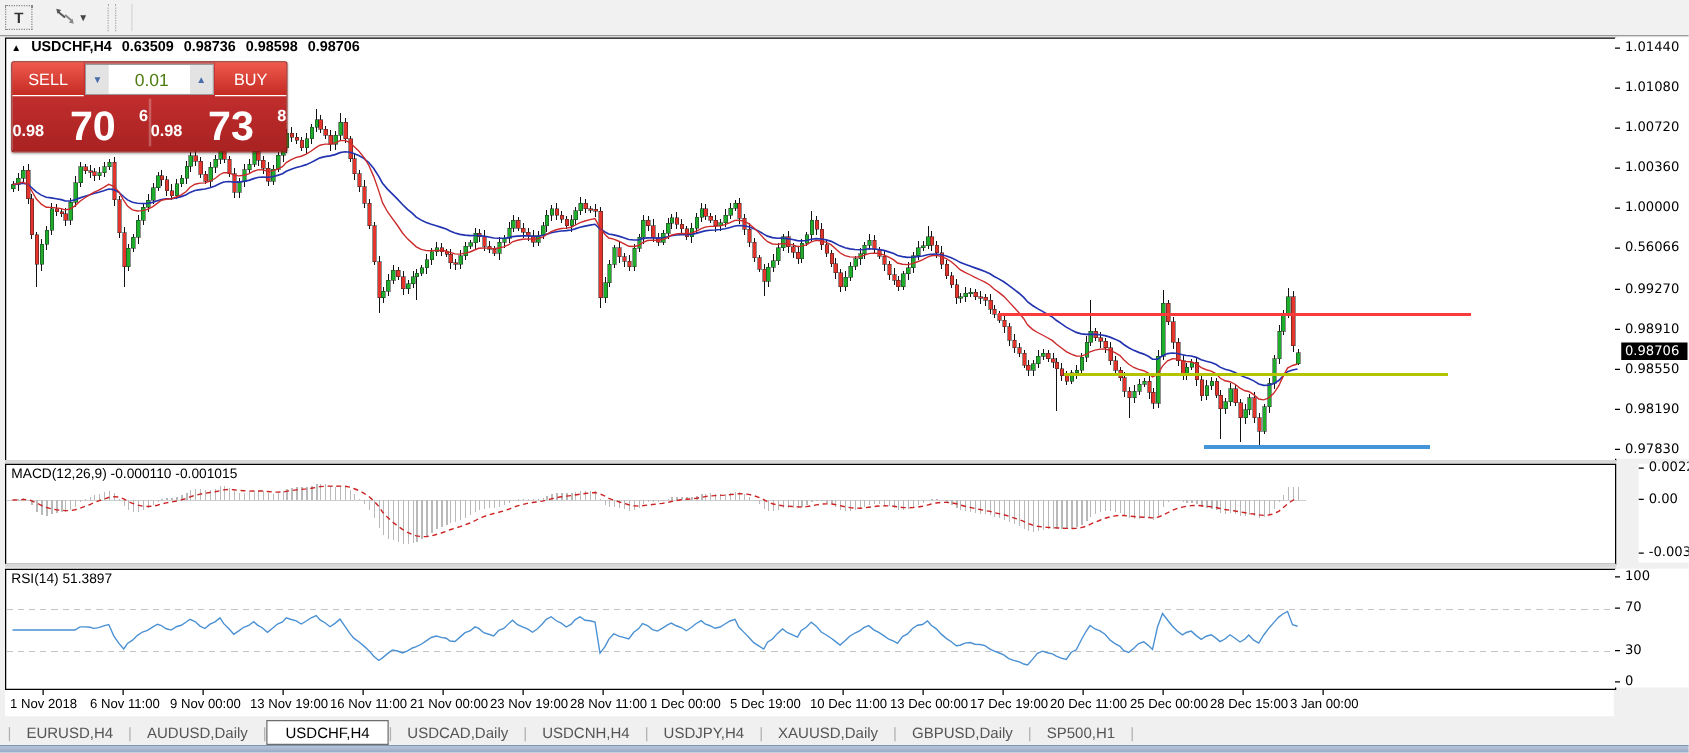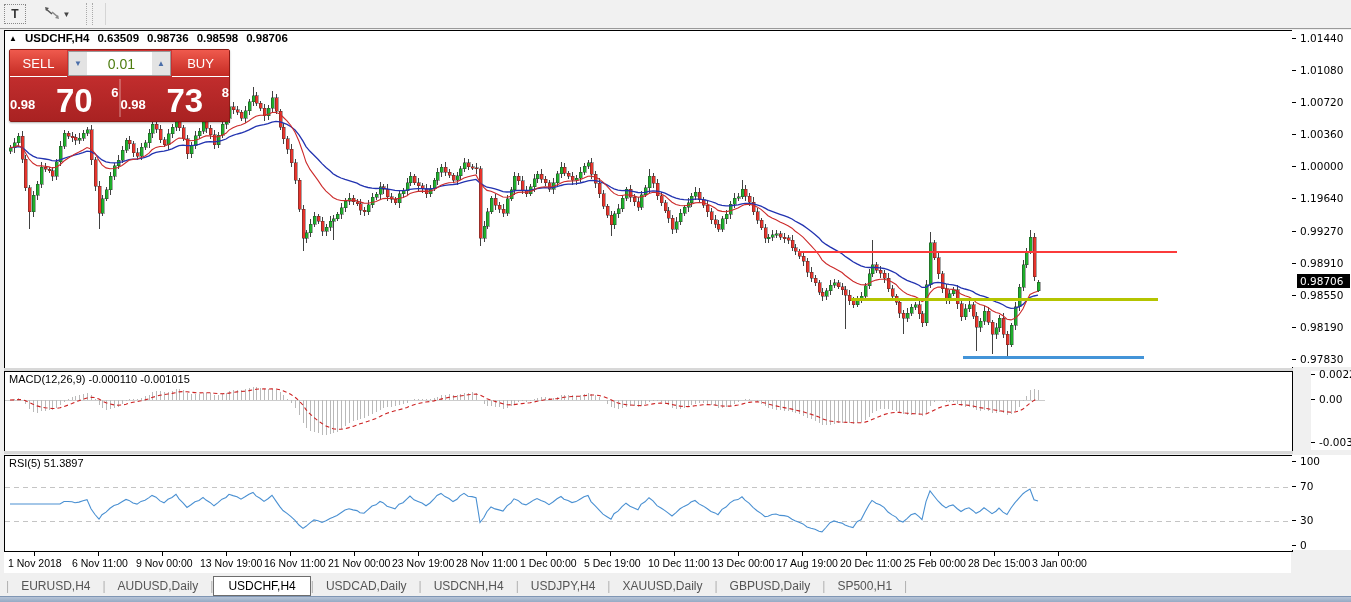--- a/index.html
+++ b/index.html
@@ -682,21 +682,21 @@
     <div class="ax-label" style="top: 2px;">1.01440</div>
     <div class="ax-tick" style="top: 40px;"></div>
     <div class="ax-label" style="top: 34px;">1.01080</div>
     <div class="ax-tick" style="top: 72px;"></div>
     <div class="ax-label" style="top: 66px;">1.00720</div>
     <div class="ax-tick" style="top: 104px;"></div>
     <div class="ax-label" style="top: 98px;">1.00360</div>
     <div class="ax-tick" style="top: 136px;"></div>
     <div class="ax-label" style="top: 130px;">1.00000</div>
     <div class="ax-tick" style="top: 168px;"></div>
-    <div class="ax-label" style="top: 162px;">1.19640</div>
+    <div class="ax-label" style="top: 162px;">0.56066</div>
     <div class="ax-tick" style="top: 201px;"></div>
     <div class="ax-label" style="top: 195px;">0.99270</div>
     <div class="ax-tick" style="top: 233px;"></div>
     <div class="ax-label" style="top: 227px;">0.98910</div>
     <div class="ax-tick" style="top: 265px;"></div>
     <div class="ax-label" style="top: 259px;">0.98550</div>
     <div class="ax-tick" style="top: 297px;"></div>
     <div class="ax-label" style="top: 291px;">0.98190</div>
     <div class="ax-tick" style="top: 329px;"></div>
     <div class="ax-label" style="top: 323px;">0.97830</div>
@@ -992,21 +992,21 @@
     <div class="ax-tick" style="top: 28px;"></div>
     <div class="ax-label" style="top: 22px;">0.00</div>
     <div class="ax-tick" style="top: 71px;"></div>
     <div class="ax-label" style="top: 65px;">-0.003904</div>
   </div>
 
 <div id="splitter2" class="splitter"></div>
 
 <div id="rsi-panel" class="panel">
   <div class="panel-title">
-    <span>RSI(5)</span>
+    <span>RSI(14)</span>
     <span>51.3897</span>
   </div>
 <svg width="1287" height="95">
       <line x1="0" y1="31.7" x2="1287" y2="31.7" stroke="#c4c4c4" stroke-width="1" stroke-dasharray="5 4" shape-rendering="crispEdges"></line>
       <line x1="0" y1="65.3" x2="1287" y2="65.3" stroke="#c4c4c4" stroke-width="1" stroke-dasharray="5 4" shape-rendering="crispEdges"></line>
       <polyline points="5,48.0 9,48.0 13,48.0 17,48.0 20,48.0 24,48.0 28,48.0 32,48.0 36,48.0 40,48.0 44,48.0 47,48.0 51,48.0 55,48.0 59,45.5 63,45.5 67,45.8 70,46.7 74,46.1 78,44.7 82,43.6 86,52.7 90,58.5 94,63.2 97,58.7 101,56.1 105,52.3 109,49.6 113,48.3 117,45.7 121,43.4 124,44.4 128,47.0 132,48.1 136,45.4 140,44.2 144,41.6 147,39.4 151,41.2 155,44.9 159,46.8 163,43.3 167,41.5 171,38.3 174,42.9 178,46.8 182,51.4 186,48.7 190,45.8 194,44.4 198,41.4 201,44.1 205,46.4 209,49.8 213,46.6 217,43.2 221,41.5 224,38.3 228,39.6 232,40.7 236,43.2 240,40.8 244,38.2 248,36.5 251,39.9 255,42.2 259,45.4 263,42.7 267,39.3 271,45.1 275,50.9 278,54.5 282,57.4 286,60.7 290,64.3 294,69.0 298,72.4 301,70.3 305,66.9 309,63.9 313,64.8 317,66.4 321,64.7 325,62.4 328,61.3 332,59.4 336,56.7 340,54.0 344,52.8 348,53.9 352,54.6 355,56.8 359,57.2 363,53.7 367,50.1 371,48.8 375,45.5 378,46.7 382,50.2 386,51.4 390,52.8 394,48.2 398,46.7 402,42.9 405,40.1 409,43.8 413,45.5 417,47.1 421,49.8 425,47.0 429,43.0 432,39.5 436,37.4 440,40.6 444,42.5 448,45.6 452,43.3 455,39.9 459,37.4 463,40.2 467,40.6 471,41.6 475,66.5 479,61.3 482,55.5 486,51.0 490,52.9 494,53.9 498,55.1 502,49.8 506,46.9 509,42.8 513,44.4 517,47.7 521,48.9 525,46.5 529,43.9 532,42.5 536,44.6 540,46.0 544,48.6 548,46.0 552,42.8 556,40.5 559,43.2 563,44.6 567,46.6 571,45.6 575,43.2 579,40.8 583,39.4 586,45.6 590,49.7 594,53.8 598,58.1 602,60.7 606,63.3 609,57.7 613,55.2 617,50.7 621,47.2 625,50.2 629,51.9 633,53.7 636,48.4 640,45.8 644,41.7 648,44.9 652,49.6 656,52.0 660,54.6 663,56.9 667,60.0 671,56.6 675,52.8 679,50.4 683,48.6 686,46.1 690,44.5 694,47.9 698,49.9 702,52.5 706,55.4 710,56.9 713,58.7 717,53.3 721,51.1 725,46.8 729,44.2 733,43.6 737,40.8 740,44.2 744,47.1 748,51.3 752,54.7 756,57.4 760,60.6 763,60.2 767,58.5 771,58.0 775,59.4 779,59.6 783,60.5 787,63.3 790,64.7 794,66.2 798,67.9 802,70.9 806,72.3 810,73.3 814,75.2 817,75.9 821,71.5 825,66.7 829,64.9 833,66.2 837,67.1 840,68.9 844,70.5 848,71.6 852,65.8 856,63.8 860,56.0 864,48.8 867,44.4 871,47.2 875,48.7 879,51.4 883,56.0 887,58.9 891,61.1 894,64.5 898,66.0 902,62.6 906,58.8 910,57.4 914,60.7 917,63.6 921,45.6 925,34.8 929,40.0 933,45.0 937,49.0 941,51.9 944,50.0 948,48.9 952,52.5 956,55.5 960,53.0 964,51.8 968,54.7 971,57.3 975,55.2 979,51.8 983,54.6 987,57.6 991,55.2 994,52.0 998,56.1 1002,58.5 1006,52.0 1010,46.7 1014,42.1 1018,37.7 1021,35.4 1025,33.1 1029,43.7 1033,45.0" fill="none" stroke="#4a90d2" stroke-width="1.1"></polyline>
     </svg>
   </div>
 <div id="rsi-axis" class="axis-col">
     <div class="ax-tick" style="top: 6px;"></div>
@@ -1038,25 +1038,25 @@
     <div class="t-label" style="left: 452px;">28 Nov 11:00</div>
     <div class="t-tick" style="left: 542px;"></div>
     <div class="t-label" style="left: 516px;">1 Dec 00:00</div>
     <div class="t-tick" style="left: 606px;"></div>
     <div class="t-label" style="left: 580px;">5 Dec 19:00</div>
     <div class="t-tick" style="left: 670px;"></div>
     <div class="t-label" style="left: 644px;">10 Dec 11:00</div>
     <div class="t-tick" style="left: 734px;"></div>
     <div class="t-label" style="left: 708px;">13 Dec 00:00</div>
     <div class="t-tick" style="left: 798px;"></div>
-    <div class="t-label" style="left: 772px;">17 Aug 19:00</div>
+    <div class="t-label" style="left: 772px;">17 Dec 19:00</div>
     <div class="t-tick" style="left: 862px;"></div>
     <div class="t-label" style="left: 836px;">20 Dec 11:00</div>
     <div class="t-tick" style="left: 926px;"></div>
-    <div class="t-label" style="left: 900px;">25 Feb 00:00</div>
+    <div class="t-label" style="left: 900px;">25 Dec 00:00</div>
     <div class="t-tick" style="left: 990px;"></div>
     <div class="t-label" style="left: 964px;">28 Dec 15:00</div>
     <div class="t-tick" style="left: 1054px;"></div>
     <div class="t-label" style="left: 1028px;">3 Jan 00:00</div>
   </div>
 
 <div id="tabbar">
     <span class="tab-sep" style="margin-left: 6px;">|</span>
     <span class="tab">EURUSD,H4</span>
     <span class="tab-sep">|</span>

